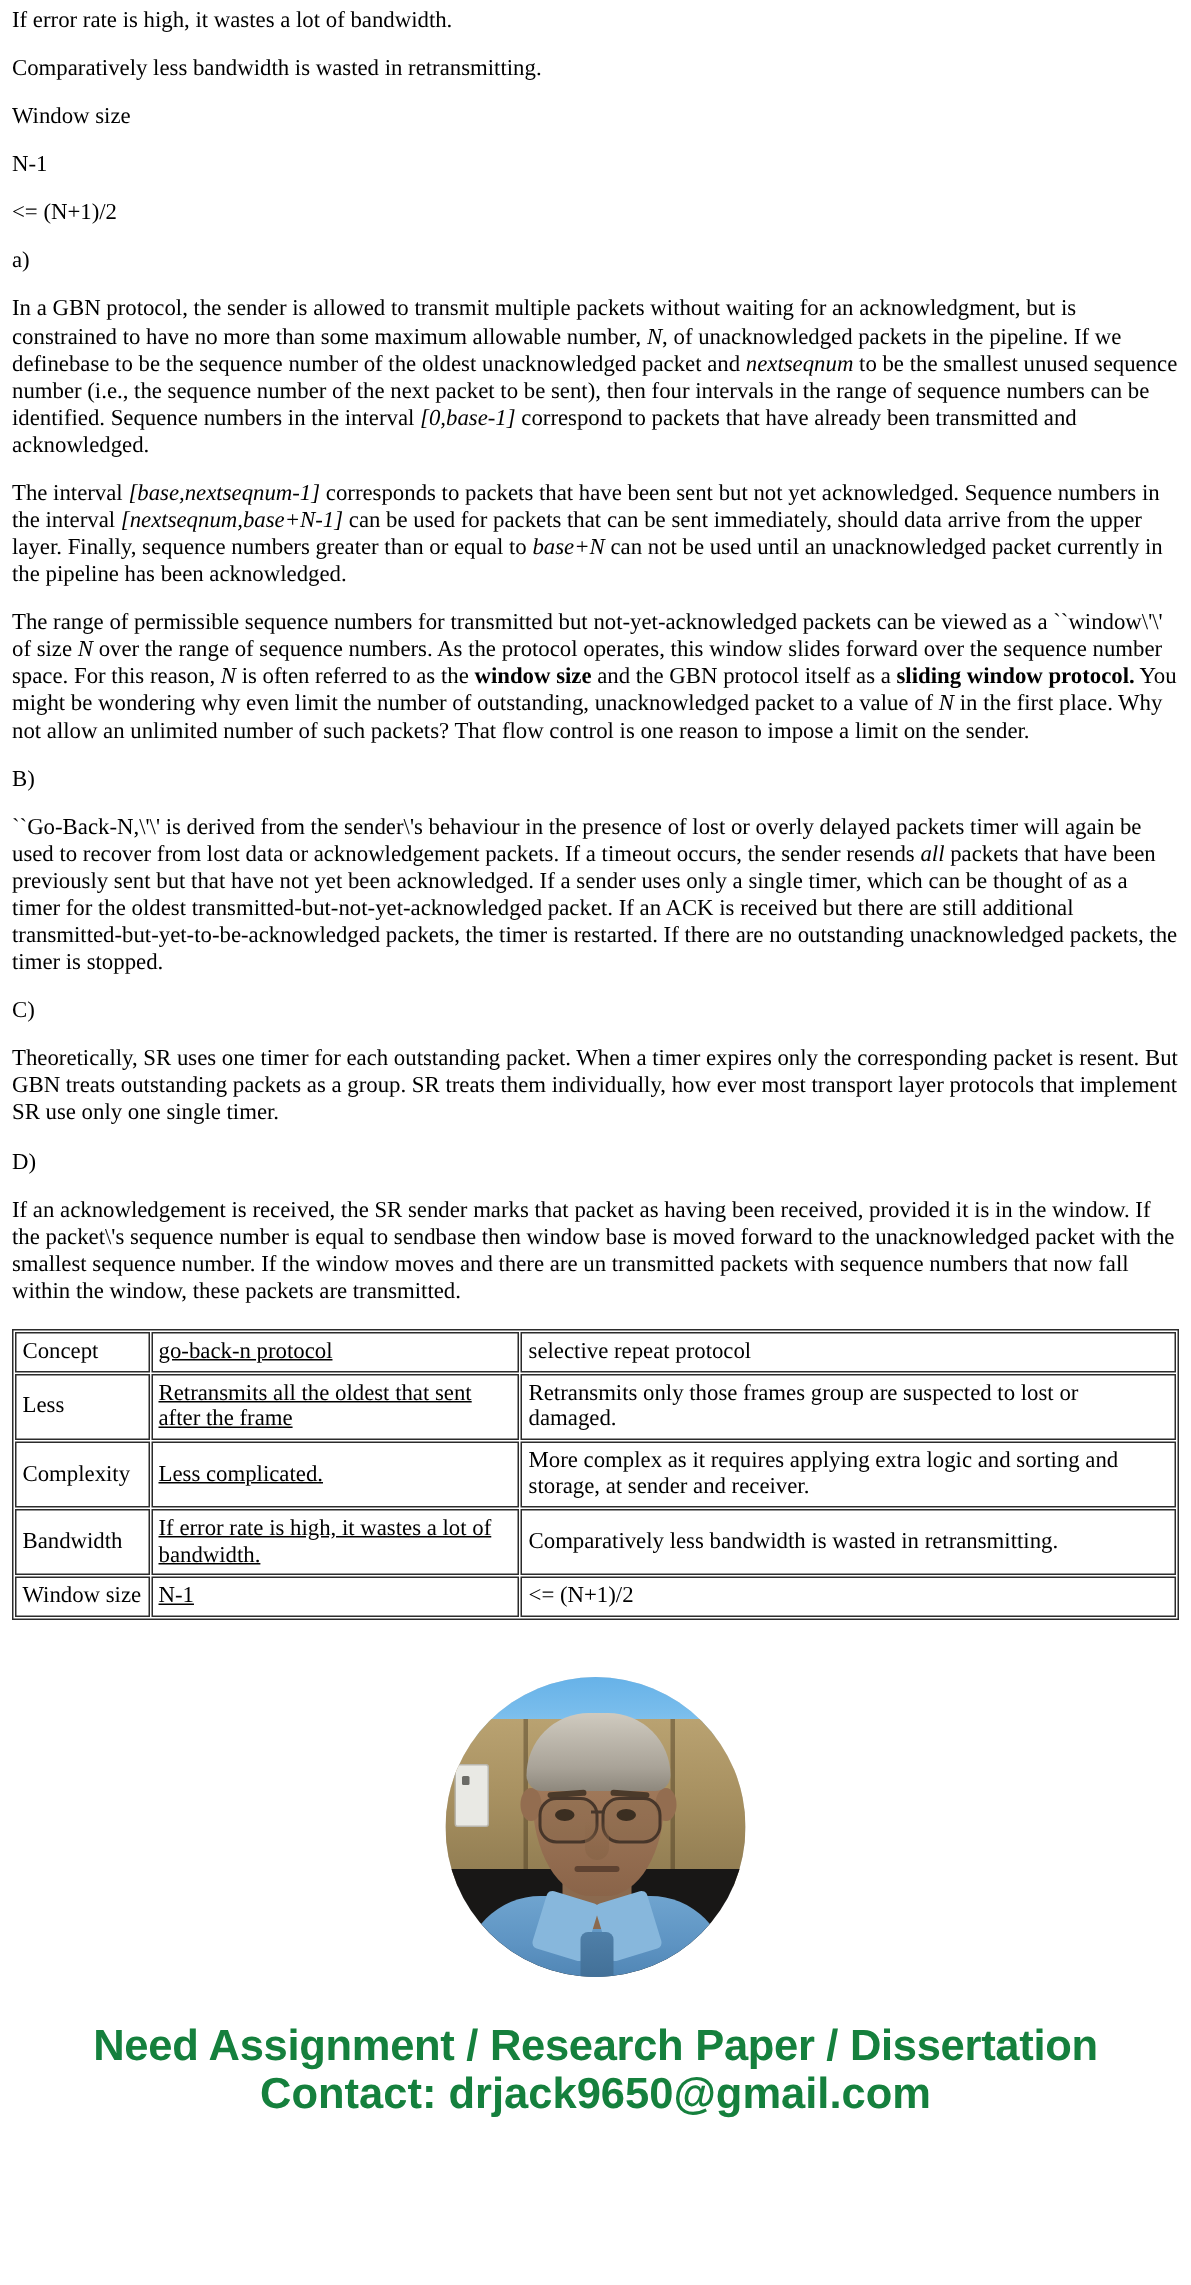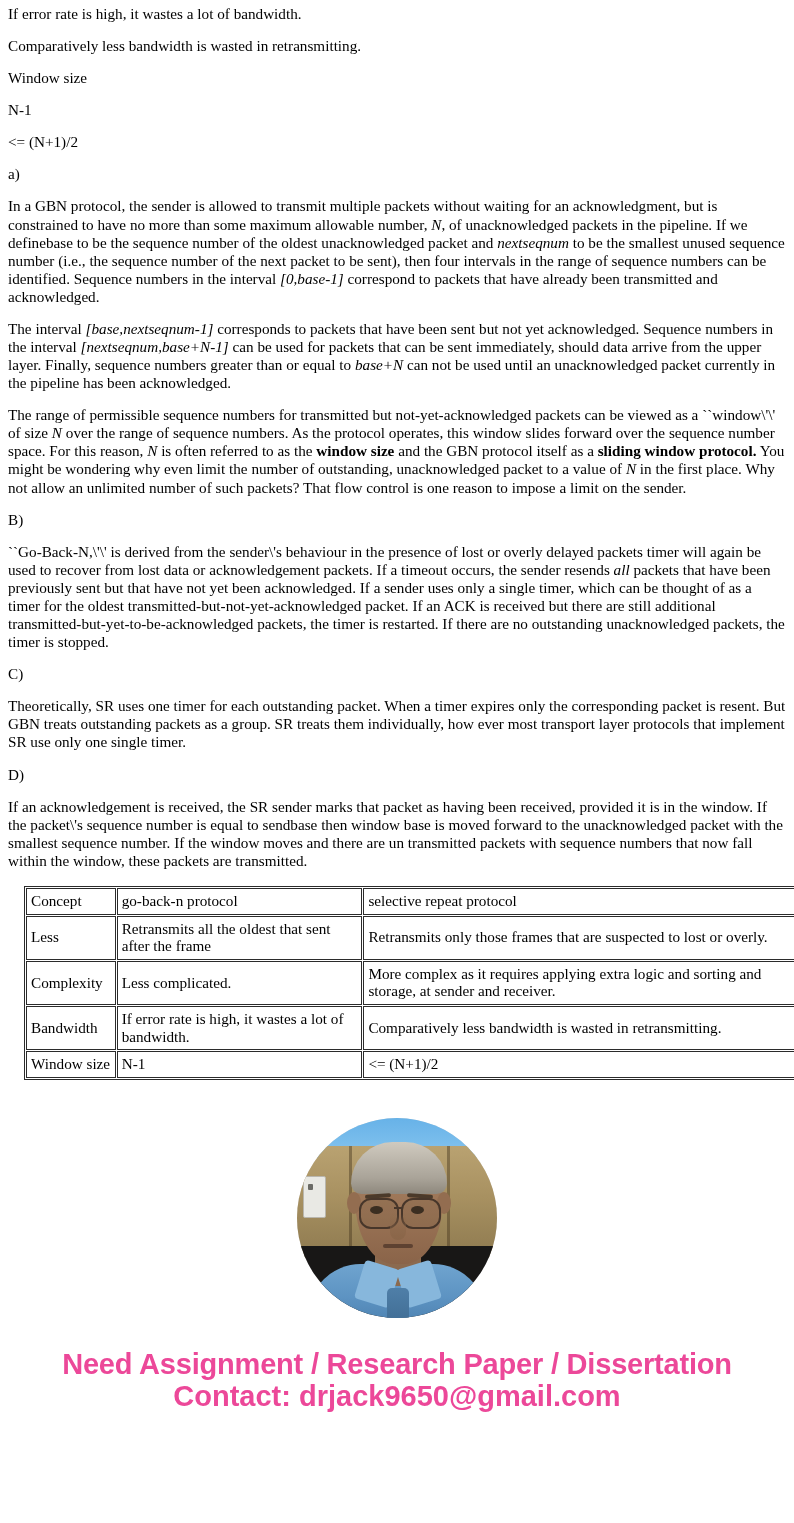--- a/index.html
+++ b/index.html
@@ -27,39 +27,39 @@
     line-height: 1.19;
     text-align: left;
   }
   p.para:first-child { margin-top: 5px; }
   .short { margin-bottom: 20px; }
   i, em { font-style: italic; }
   b, strong { font-weight: bold; }
 
   
   .cmp-table-wrap {
-    margin: 16px 0 10px 16px;
+    margin: 16px 0 10px 0;
   }
   table.cmp {
     width: 778px;
     border-collapse: separate;
     border-spacing: 1px;
     border: 1px solid #2b2b2b;
     font-size: 15.2px;
     line-height: 1.16;
     background: #ffffff;
   }
   table.cmp td {
     border: 1px solid #2b2b2b;
     padding: 3px 4px 4px 4px;
     vertical-align: middle;
     background: #ffffff;
   }
   table.cmp td.c1 { width: 80px; }
-  table.cmp td.c2 { width: 242px; }
+  table.cmp td.c2 { width: 242px; text-decoration: underline; }
   table.cmp td.c3 { width: 440px; }
 
   
   .portrait-block {
     width: 100%;
     display: flex;
     justify-content: center;
     margin: 38px 0 30px 0;
   }
   .avatar {
@@ -154,21 +154,21 @@
     background: linear-gradient(180deg, rgba(140,105,78,0), #8a6649);
     border-radius: 0 0 9px 9px;
   }
   .av-mouth { left: 86px; top: 126px; width: 30px; height: 4px; background: #5e4231; border-radius: 3px; }
 
   
   .footer-ad {
     font-family: "Liberation Sans", "DejaVu Sans", sans-serif;
     font-weight: bold;
     text-align: center;
-    color: #ec4899;
+    color: #15803d;
     line-height: 1.12;
     padding: 0 8px 14px 8px;
   }
   .footer-ad .l1 { font-size: 29px; letter-spacing: -0.2px; }
   .footer-ad .l2 { font-size: 29px; }
   .footer-ad .l3 { font-size: 29px; }
 </style>
 </head>
 <body>
 
@@ -198,21 +198,21 @@
     <table class="cmp">
       <tbody>
         <tr>
           <td class="c1">Concept</td>
           <td class="c2">go-back-n protocol</td>
           <td class="c3">selective repeat protocol</td>
         </tr>
         <tr>
           <td class="c1">Less</td>
           <td class="c2">Retransmits all the oldest that sent after the frame</td>
-          <td class="c3">Retransmits only those frames that are suspected to lost or overly.</td>
+          <td class="c3">Retransmits only those frames group are suspected to lost or damaged.</td>
         </tr>
         <tr>
           <td class="c1">Complexity</td>
           <td class="c2">Less complicated.</td>
           <td class="c3">More complex as it requires applying extra logic and sorting and storage, at sender and receiver.</td>
         </tr>
         <tr>
           <td class="c1">Bandwidth</td>
           <td class="c2">If error rate is high, it wastes a lot of bandwidth.</td>
           <td class="c3">Comparatively less bandwidth is wasted in retransmitting.</td>

